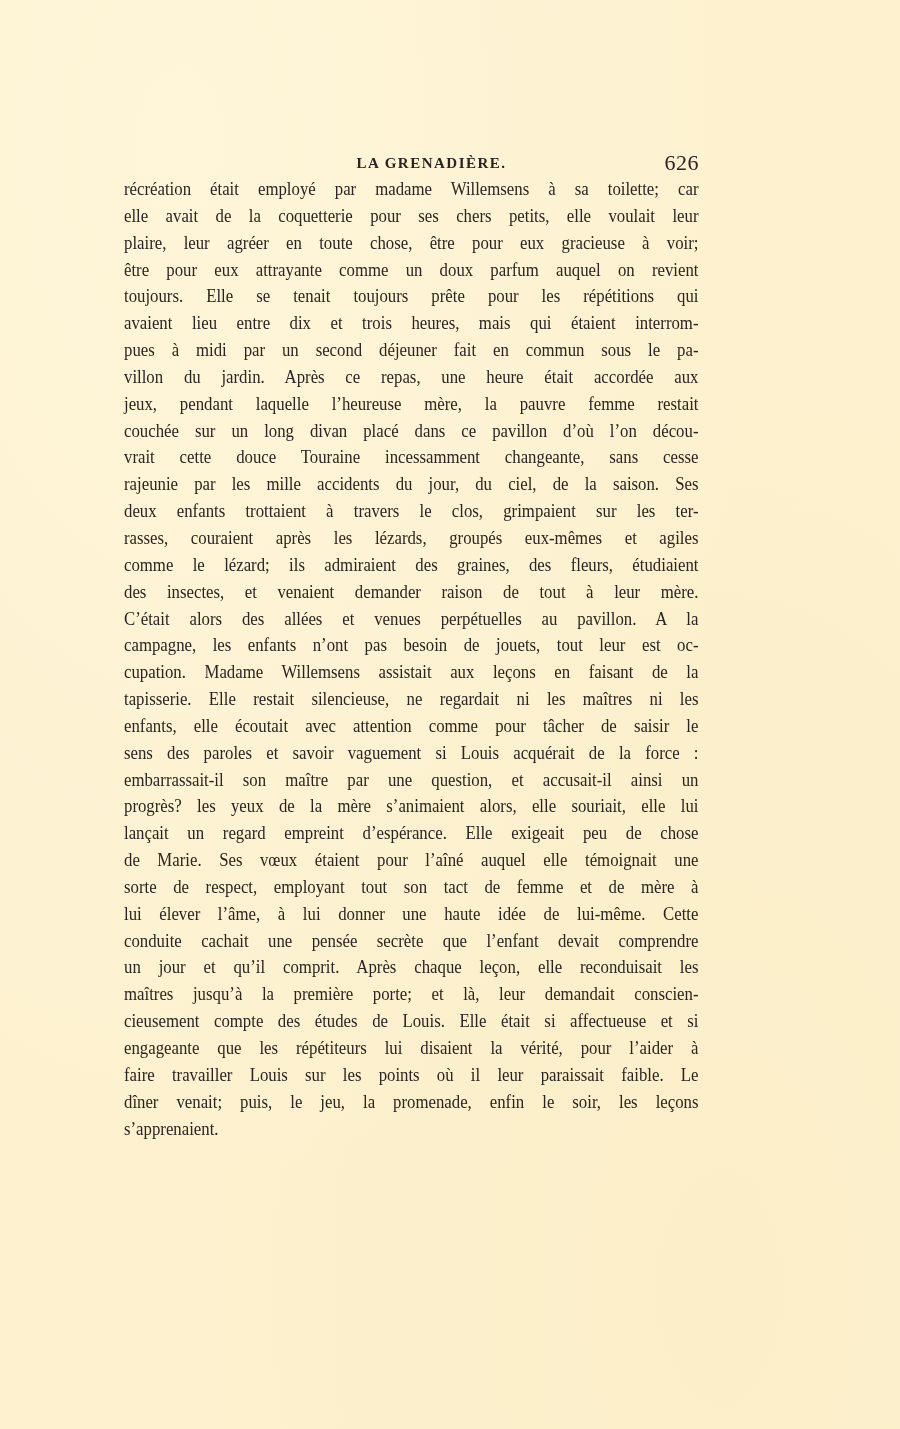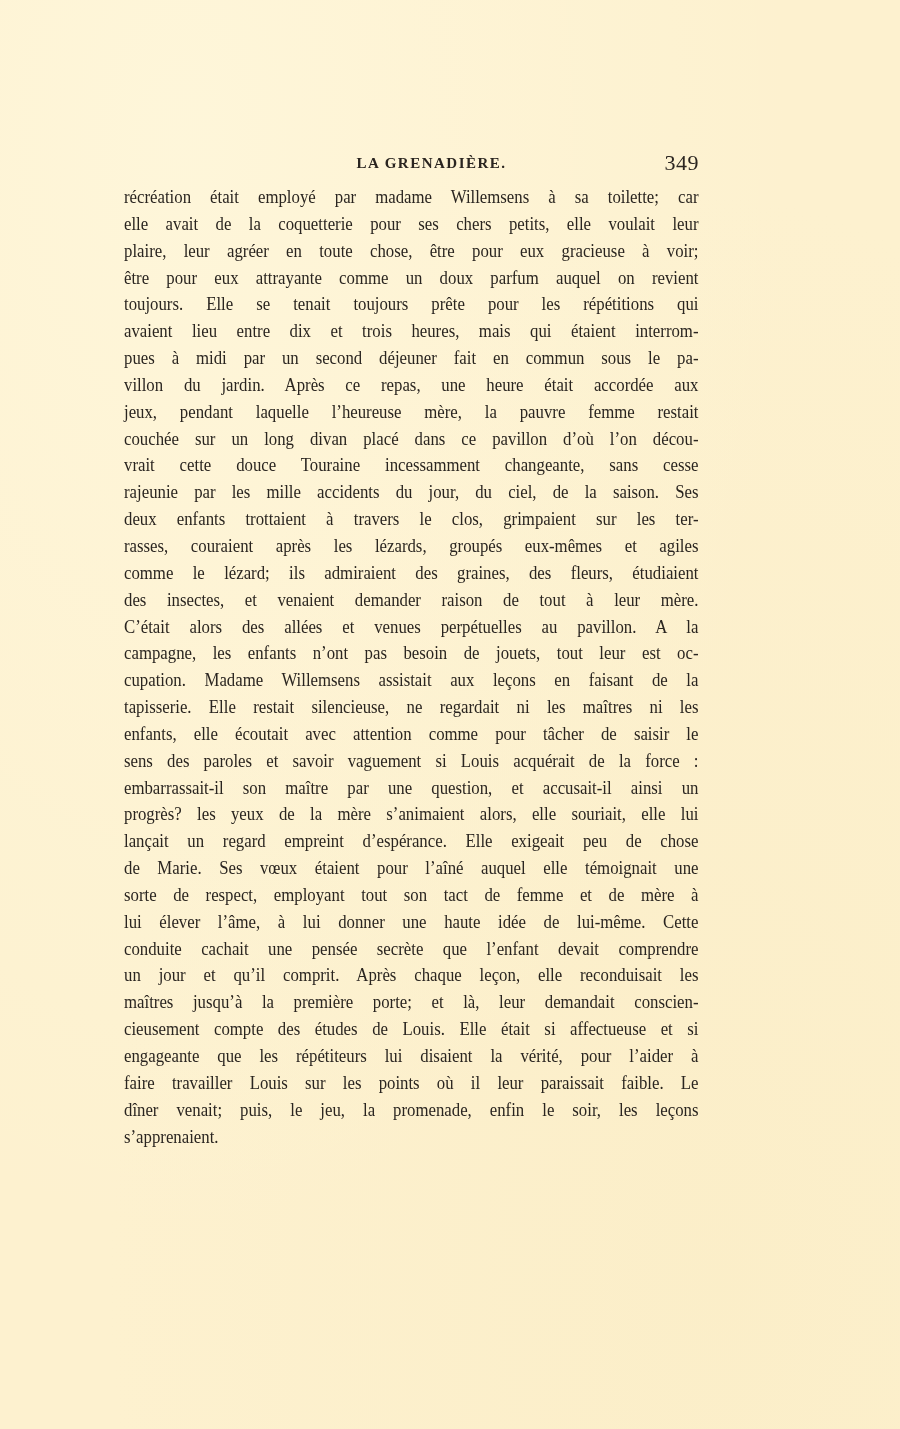--- a/index.html
+++ b/index.html
@@ -42,21 +42,21 @@
       padding-left: 40px;
     }
     .page-number {
       position: absolute;
       right: 0;
       top: 0;
       font-size: 22px;
       letter-spacing: 0.5px;
     }
     .body-text {
-      margin-top: 8px;
+      margin-top: 0px;
     }
     .line {
       display: block;
       font-size: 19.5px;
       line-height: 26.85px;
       height: 26.85px;
       white-space: nowrap;
       text-align: justify;
       text-align-last: justify;
       transform: scaleX(0.86);
@@ -70,21 +70,21 @@
       padding-left: 22px;
       width: 646px;
     }
   </style>
 </head>
 <body>
 
 <div class="page">
   <div class="running-head">
     <span class="running-title">LA GRENADIÈRE.</span>
-    <span class="page-number">349</span>
+    <span class="page-number">626</span>
   </div>
   <div class="body-text" id="body-text">
       <div>
         <span class="line">récréation était employé par madame Willemsens à sa toilette; car</span>
         <span class="line">elle avait de la coquetterie pour ses chers petits, elle voulait leur</span>
         <span class="line">plaire, leur agréer en toute chose, être pour eux gracieuse à voir;</span>
         <span class="line">être pour eux attrayante comme un doux parfum auquel on revient</span>
         <span class="line">toujours. Elle se tenait toujours prête pour les répétitions qui</span>
         <span class="line">avaient lieu entre dix et trois heures, mais qui étaient interrom-</span>
         <span class="line">pues à midi par un second déjeuner fait en commun sous le pa-</span>

